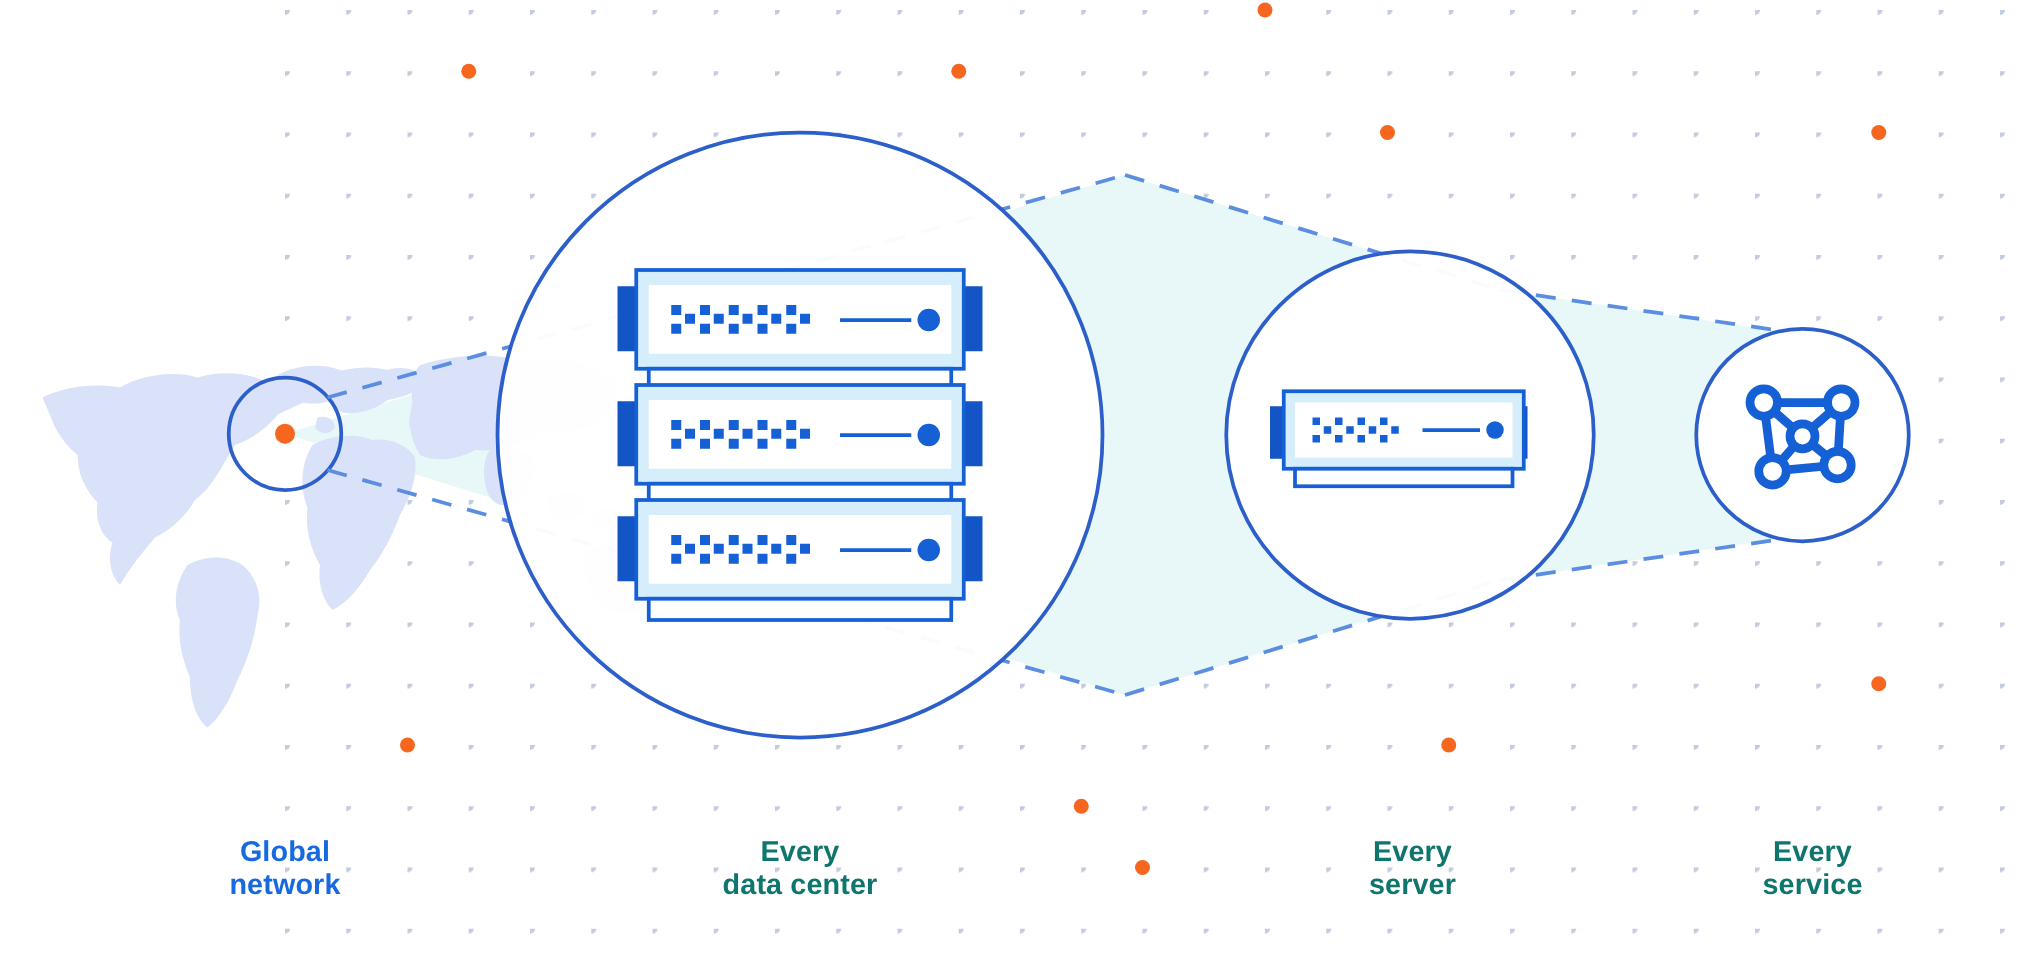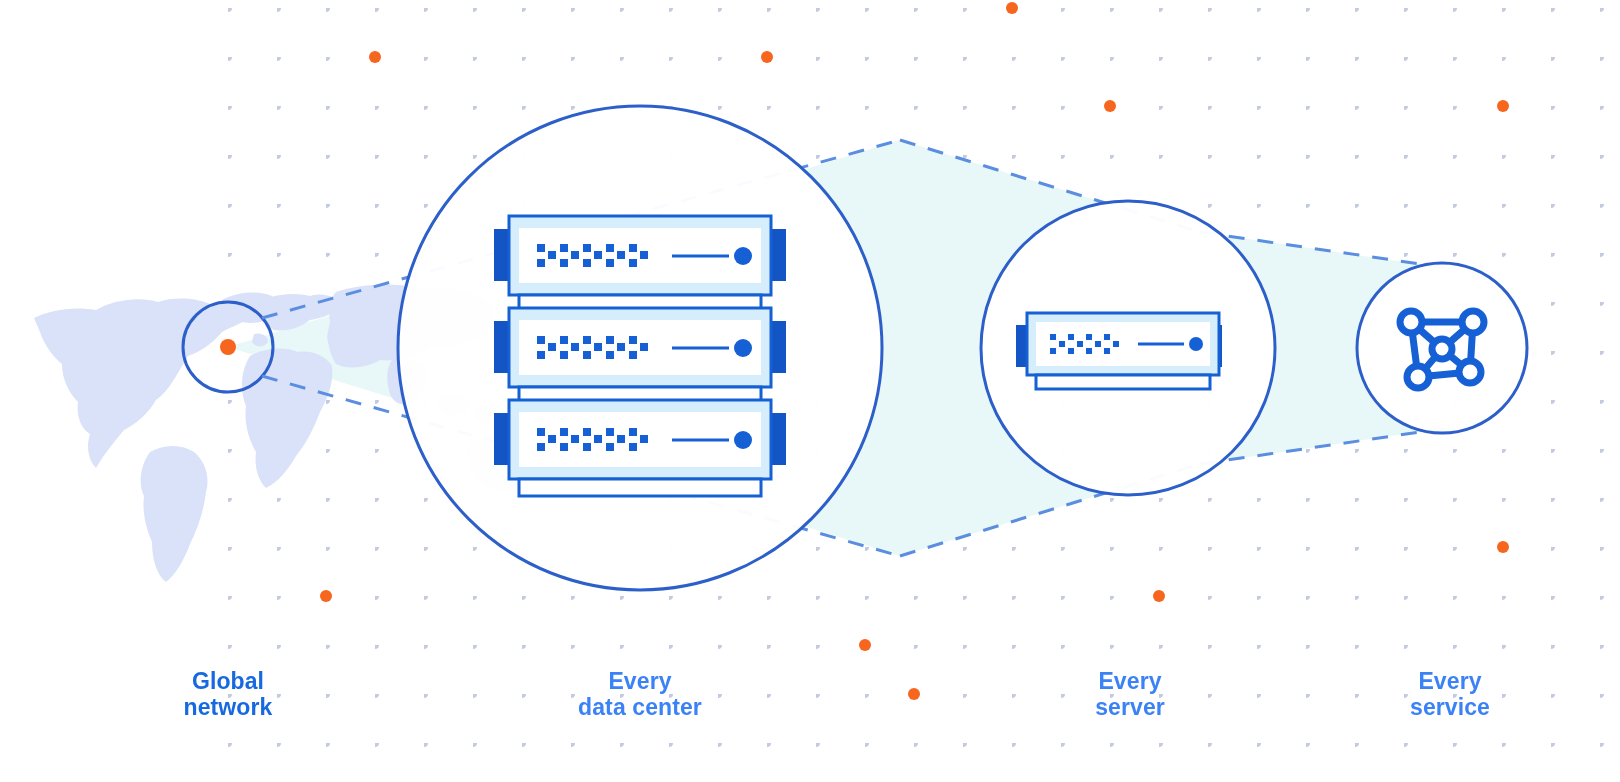--- a/index.html
+++ b/index.html
@@ -28,21 +28,21 @@
   .label {
     position: absolute;
     text-align: center;
     font-size: 23px;
     line-height: 26px;
     font-weight: 700;
     letter-spacing: 0.1px;
     white-space: pre;
     -webkit-font-smoothing: antialiased;
   }
-  .label-dark { color: #3b82f6; }
+  .label-dark { color: #0f766e; }
   .label-accent { color: #1769e0; }
 
   #label-global   { left: 128px;  top: 668px; width: 200px; }
   #label-dc       { left: 540px;  top: 668px; width: 200px; }
   #label-server   { left: 1030px; top: 668px; width: 200px; }
   #label-service  { left: 1350px; top: 668px; width: 200px; }
 </style>
 </head>
 <body>
 

